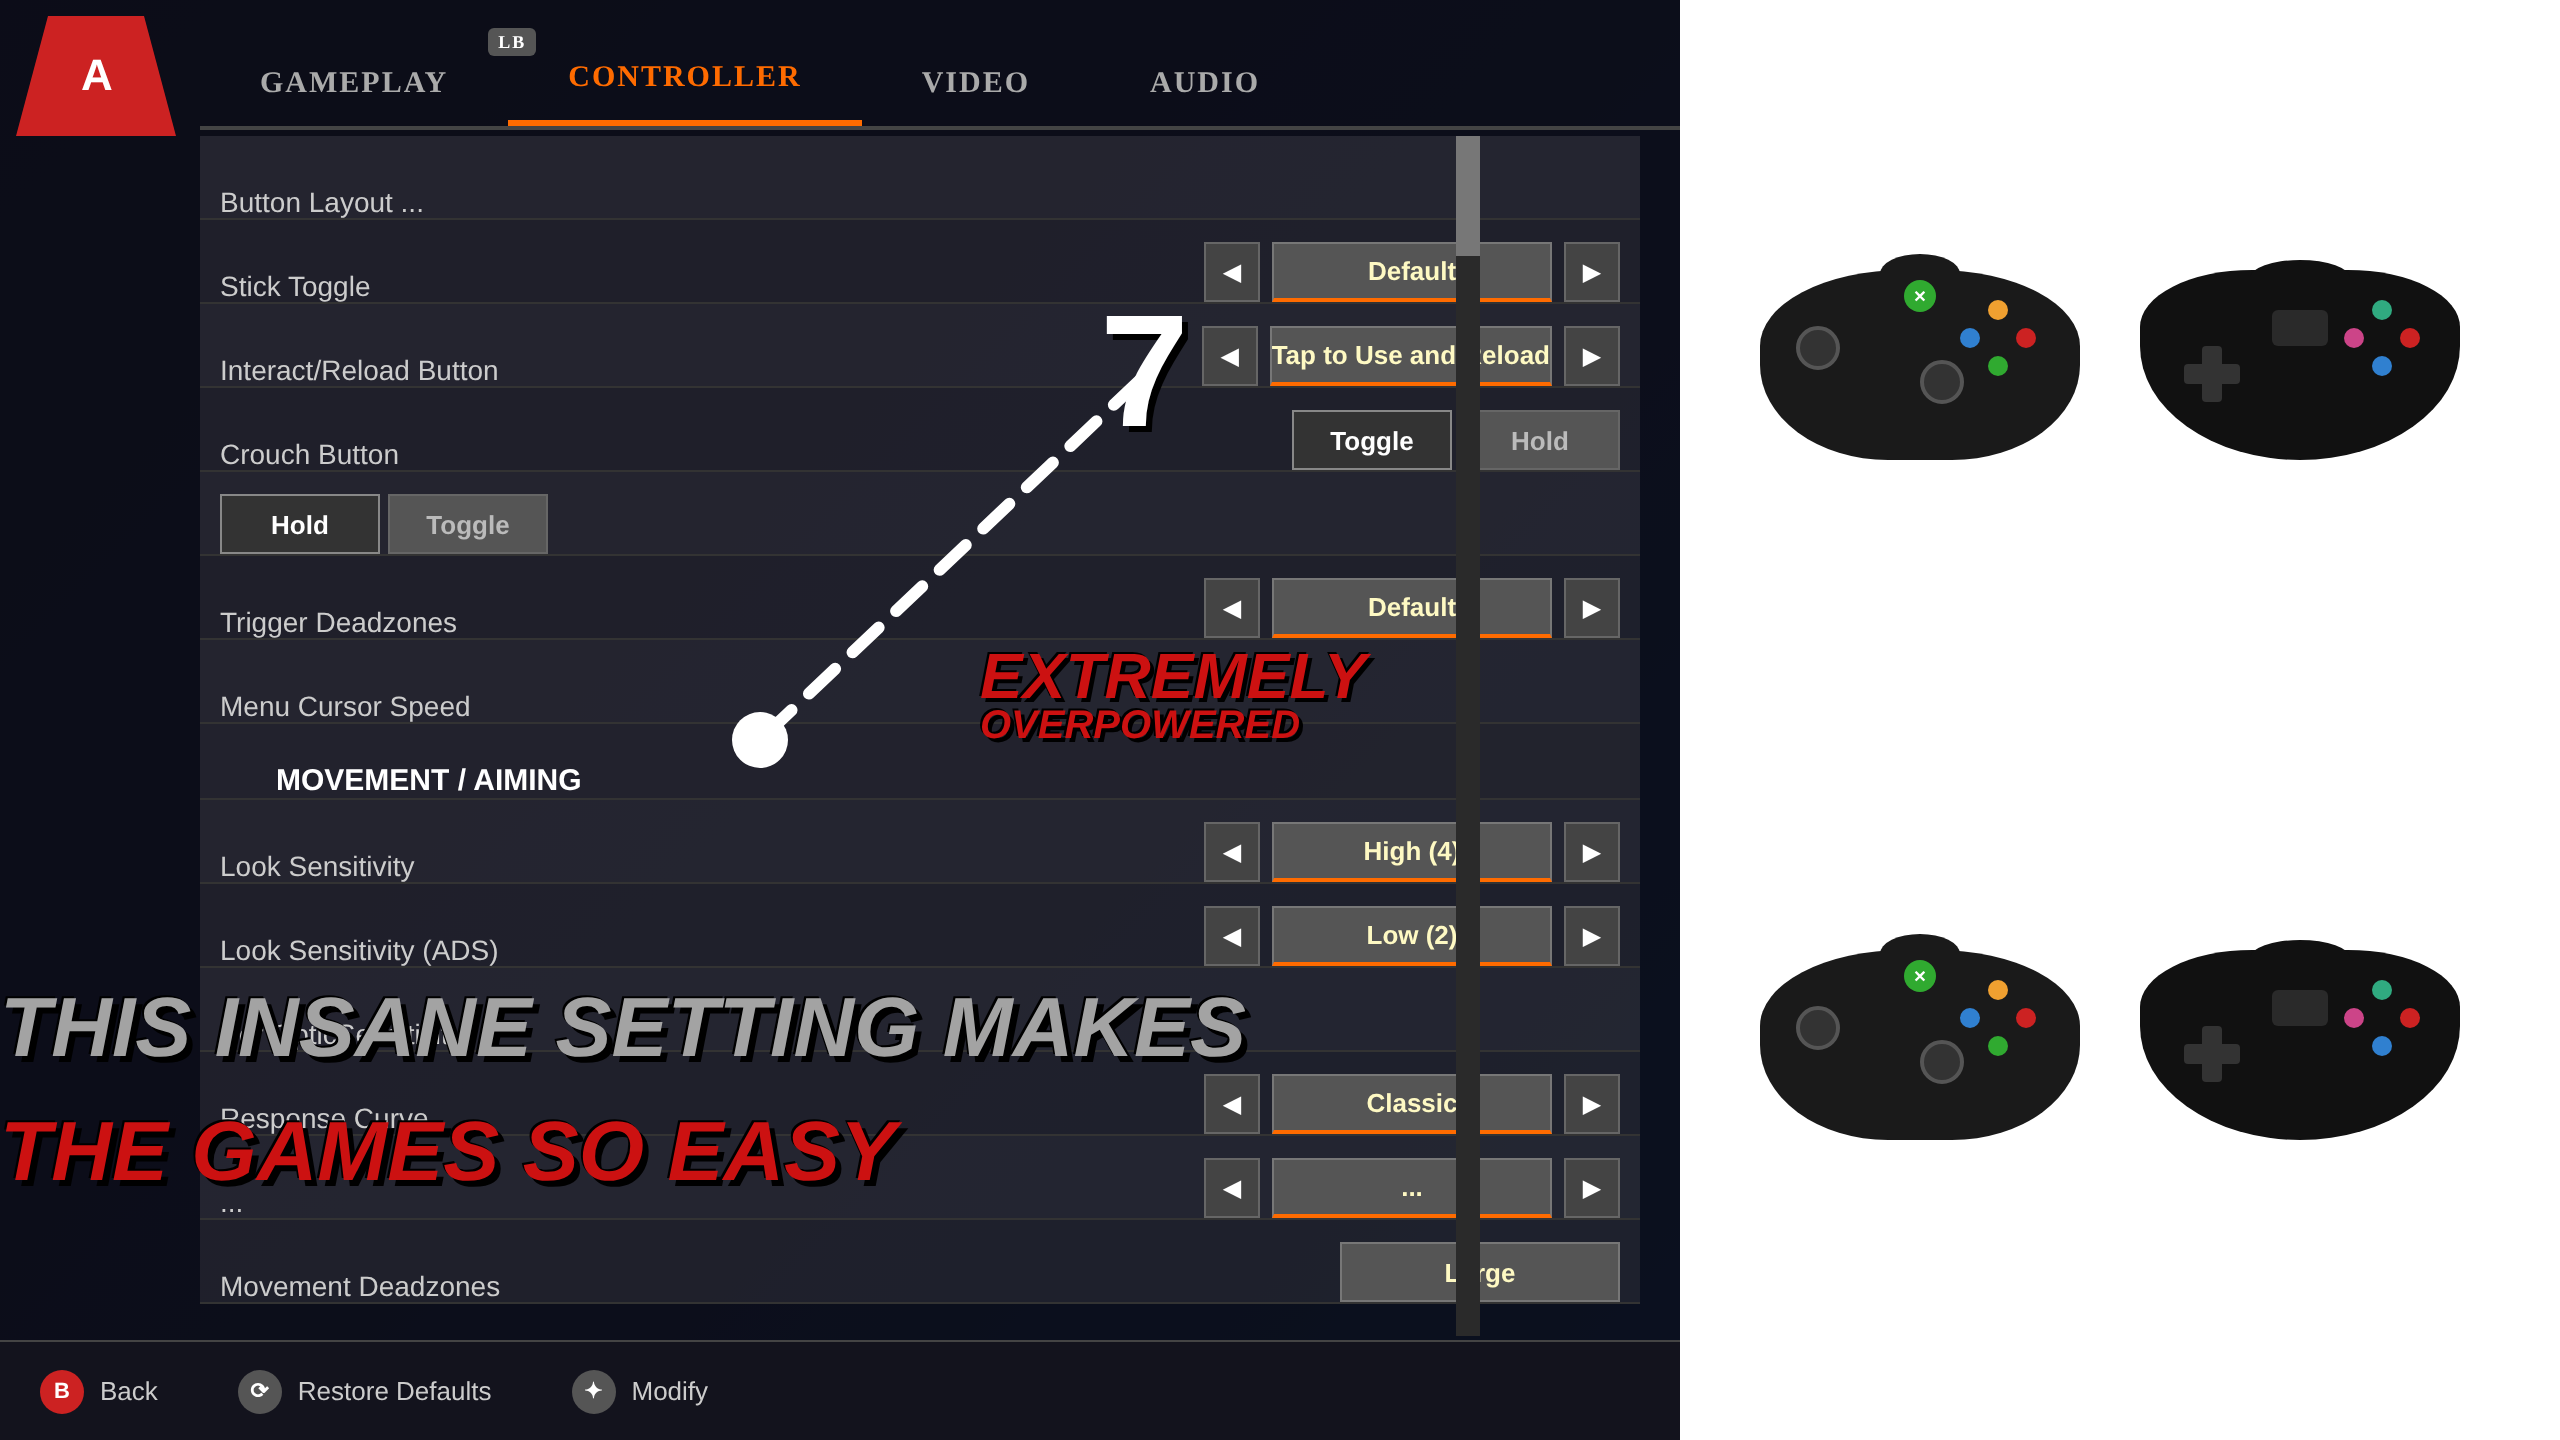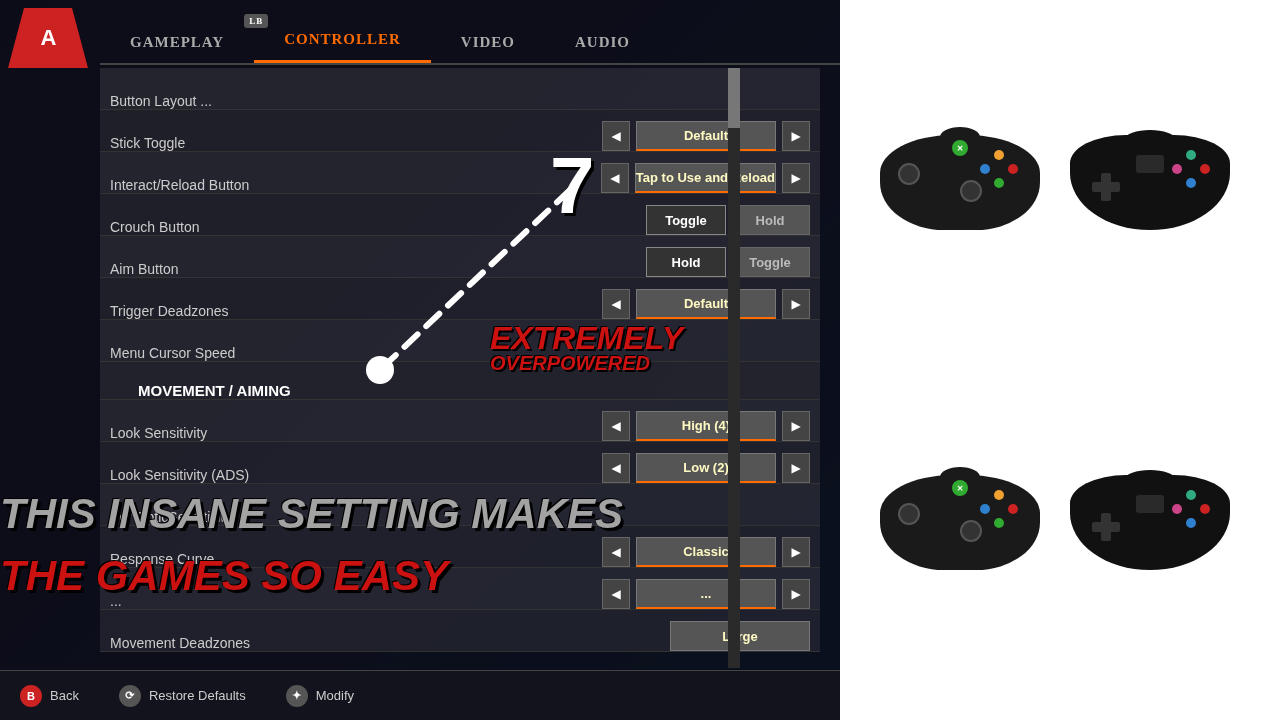--- a/index.html
+++ b/index.html
@@ -508,21 +508,20 @@
       <span class="row-label">Crouch Button</span>
       <div class="row-controls">
         <div class="toggle-group">
           <div class="toggle-btn selected">Toggle</div>
           <div class="toggle-btn">Hold</div>
         </div>
       </div>
     </div>
 
     <div class="settings-row">
-      <span class="row-label">Aim Button</span>
       <div class="row-controls">
         <div class="toggle-group">
           <div class="toggle-btn selected">Hold</div>
           <div class="toggle-btn">Toggle</div>
         </div>
       </div>
     </div>
 
     <div class="settings-row">
       <span class="row-label">Trigger Deadzones</span>

